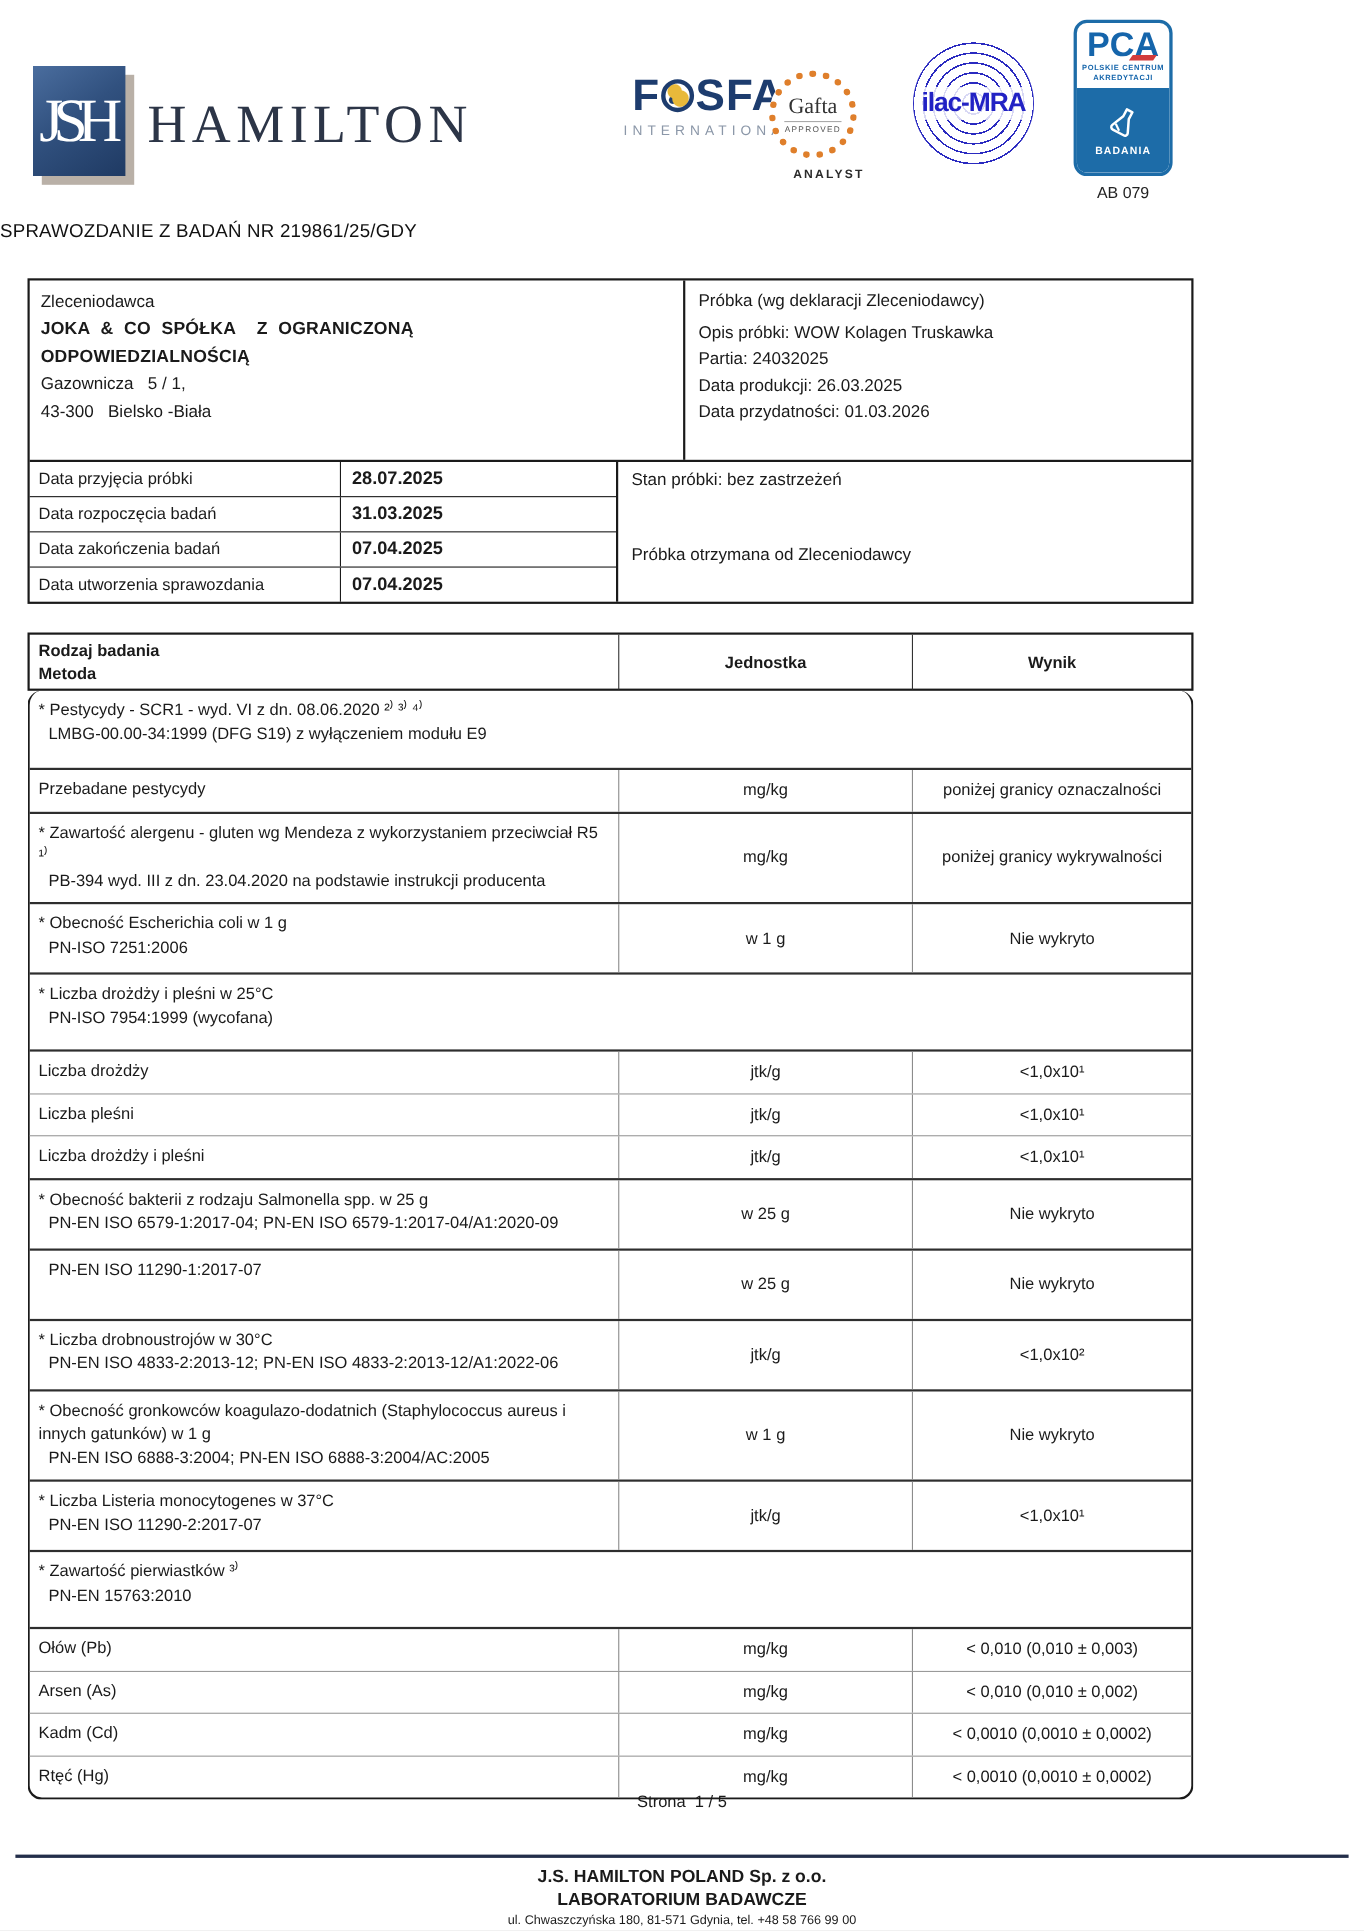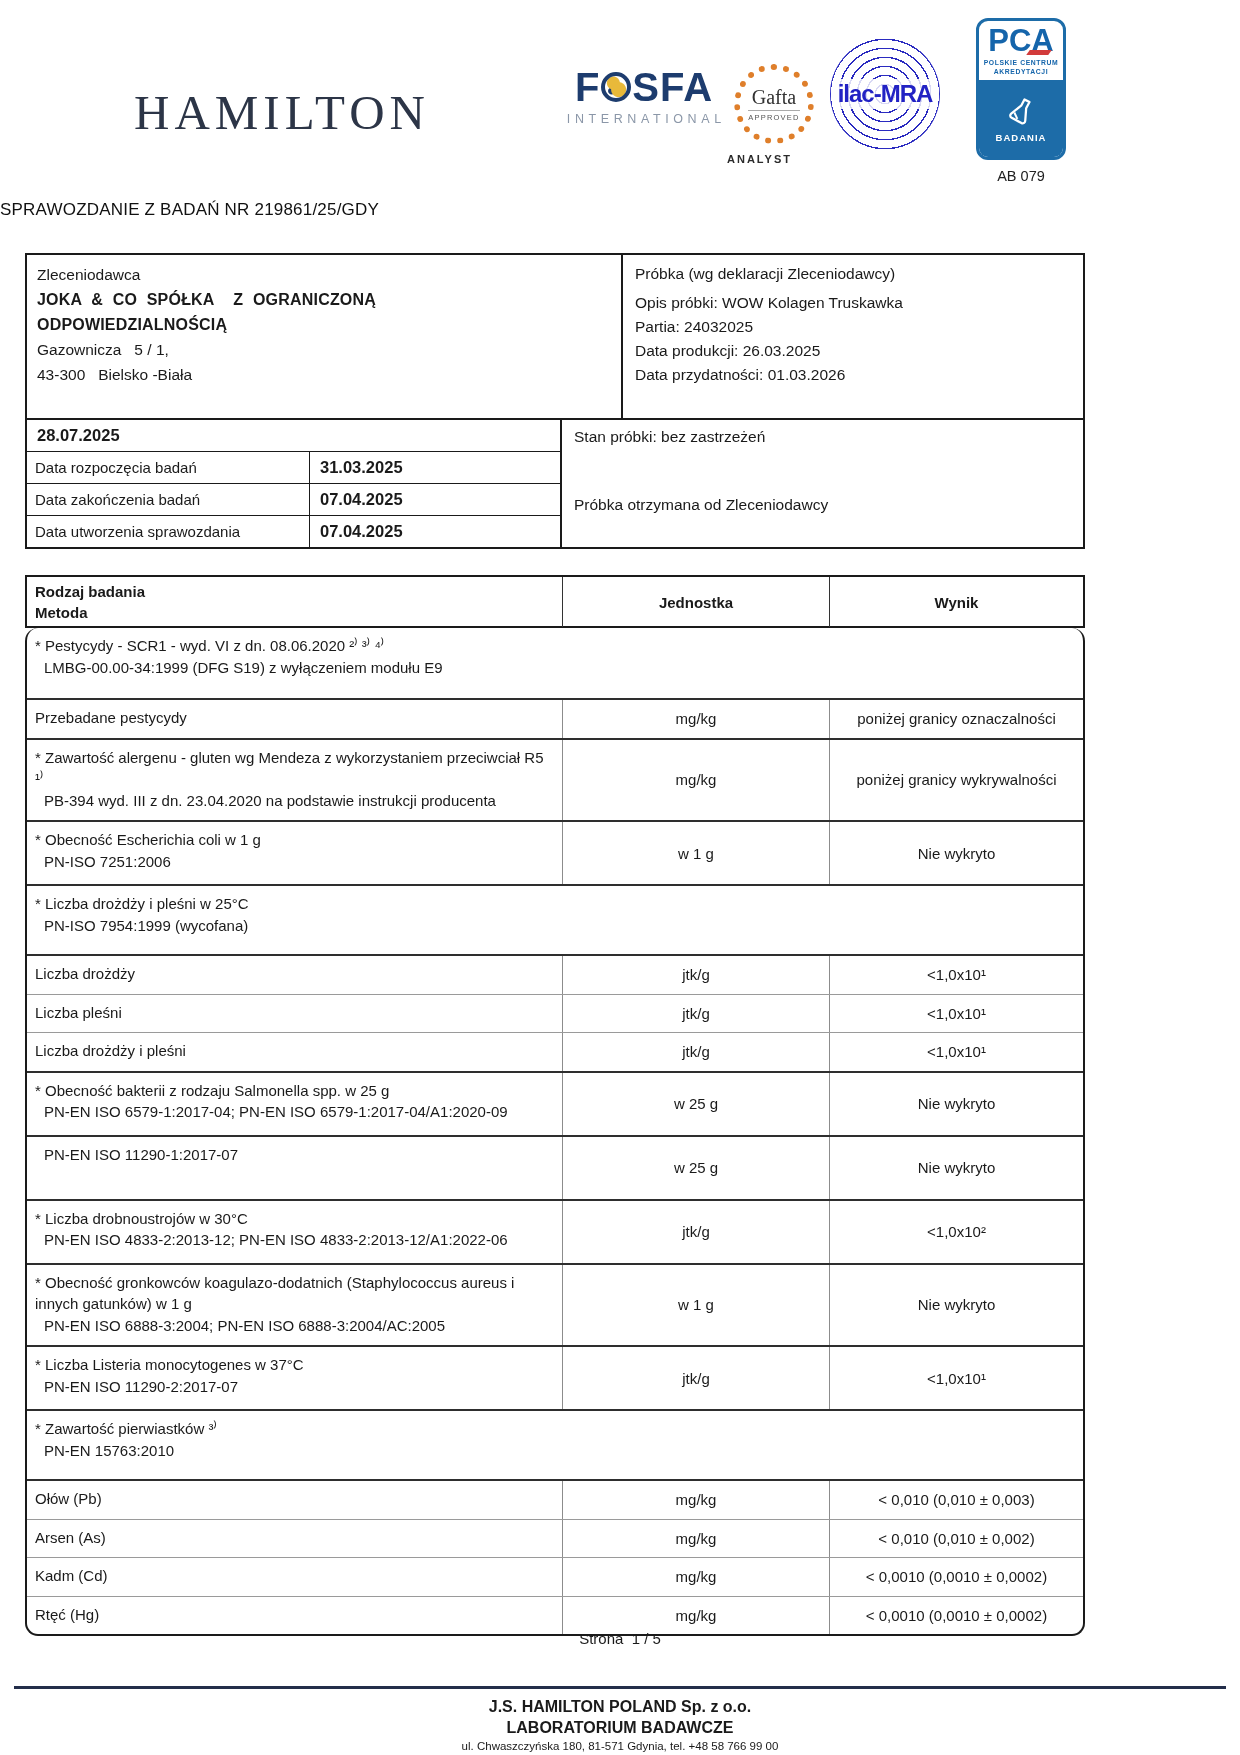--- a/index.html
+++ b/index.html
@@ -22,21 +22,21 @@
               display:flex;align-items:center;justify-content:center;}
   .globe{display:inline-block;width:30px;height:30px;border-radius:50%;border:4px solid #1d3c6e;
          margin:0 1px;box-sizing:border-box;
          background:
            radial-gradient(circle at 38% 32%, #e8b93a 0 6px, transparent 7px),
            radial-gradient(circle at 62% 62%, #e8b93a 0 7px, transparent 8px),
            radial-gradient(circle at 30% 68%, #1d3c6e 0 3px, transparent 4px),
            #ffffff;}
   .fosfa-intl{margin-top:4px;font-size:12.5px;color:#8b97a8;letter-spacing:4.6px;text-indent:4.6px;}
 
-  .gafta{position:absolute;left:727px;top:64px;width:94px;text-align:left;}
+  .gafta{position:absolute;left:692px;top:64px;width:94px;text-align:right;}
   .gafta-circle{width:80px;height:80px;margin:0 auto;border:6px dotted #df7f2b;border-radius:50%;
                 box-sizing:border-box;display:flex;flex-direction:column;align-items:center;justify-content:center;background:#fff;}
   .gafta-name{font-family:"Liberation Serif", serif;font-size:20px;color:#333;line-height:20px;}
   .gafta-approved{font-size:7.5px;color:#555;letter-spacing:1.2px;border-top:1px solid #aaa;margin-top:3px;padding-top:2px;}
   .gafta-analyst{margin-top:9px;font-size:11px;font-weight:bold;color:#2b2b2b;letter-spacing:2px;}
 
   .ilac{position:absolute;left:830px;top:38px;width:110px;height:112px;border-radius:50%;
         background:repeating-radial-gradient(circle at 50% 50%, #2a2ac0 0 1.4px, #ffffff 1.4px 9px);
         display:flex;align-items:center;justify-content:center;}
   .ilac span{font-size:24px;font-weight:bold;color:#2222c4;background:rgba(255,255,255,0.82);
@@ -108,20 +108,26 @@
   .frule{position:absolute;left:14px;right:14px;top:1686px;height:3px;background:#232e4a;}
   .fco{position:absolute;left:0;top:1698px;width:100%;text-align:center;font-size:16px;font-weight:bold;}
   .flab{position:absolute;left:0;top:1719px;width:100%;text-align:center;font-size:16px;font-weight:bold;}
   .faddr{position:absolute;left:0;top:1740px;width:100%;text-align:center;font-size:11.5px;}
 </style>
 </head>
 <body>
 
 <div class="page">
 
+  <div class="jsh">
+    <div class="shadow"></div>
+    <div class="sq">
+      <span>JSH</span>
+    </div>
+  </div>
   <div class="brand">HAMILTON</div>
 
   <div class="fosfa">
     <div class="fosfa-word">
       <span>F</span>
         <span class="globe"></span>
         <span>SFA</span>
     </div>
     <div class="fosfa-intl">INTERNATIONAL</div>
   </div>
@@ -169,20 +175,21 @@
         <div class="sample-line sample-label">Próbka (wg deklaracji Zleceniodawcy)</div>
         <div class="sample-line">Opis próbki: WOW Kolagen Truskawka</div>
         <div class="sample-line">Partia: 24032025</div>
         <div class="sample-line">Data produkcji: 26.03.2025</div>
         <div class="sample-line">Data przydatności: 01.03.2026</div>
       </div>
     </div>
     <div class="info-bottom">
       <div class="dates">
         <div class="drow">
+          <div class="dlabel">Data przyjęcia próbki</div>
           <div class="dvalue">28.07.2025</div>
         </div>
         <div class="drow">
           <div class="dlabel">Data rozpoczęcia badań</div>
           <div class="dvalue">31.03.2025</div>
         </div>
         <div class="drow">
           <div class="dlabel">Data zakończenia badań</div>
           <div class="dvalue">07.04.2025</div>
         </div>

